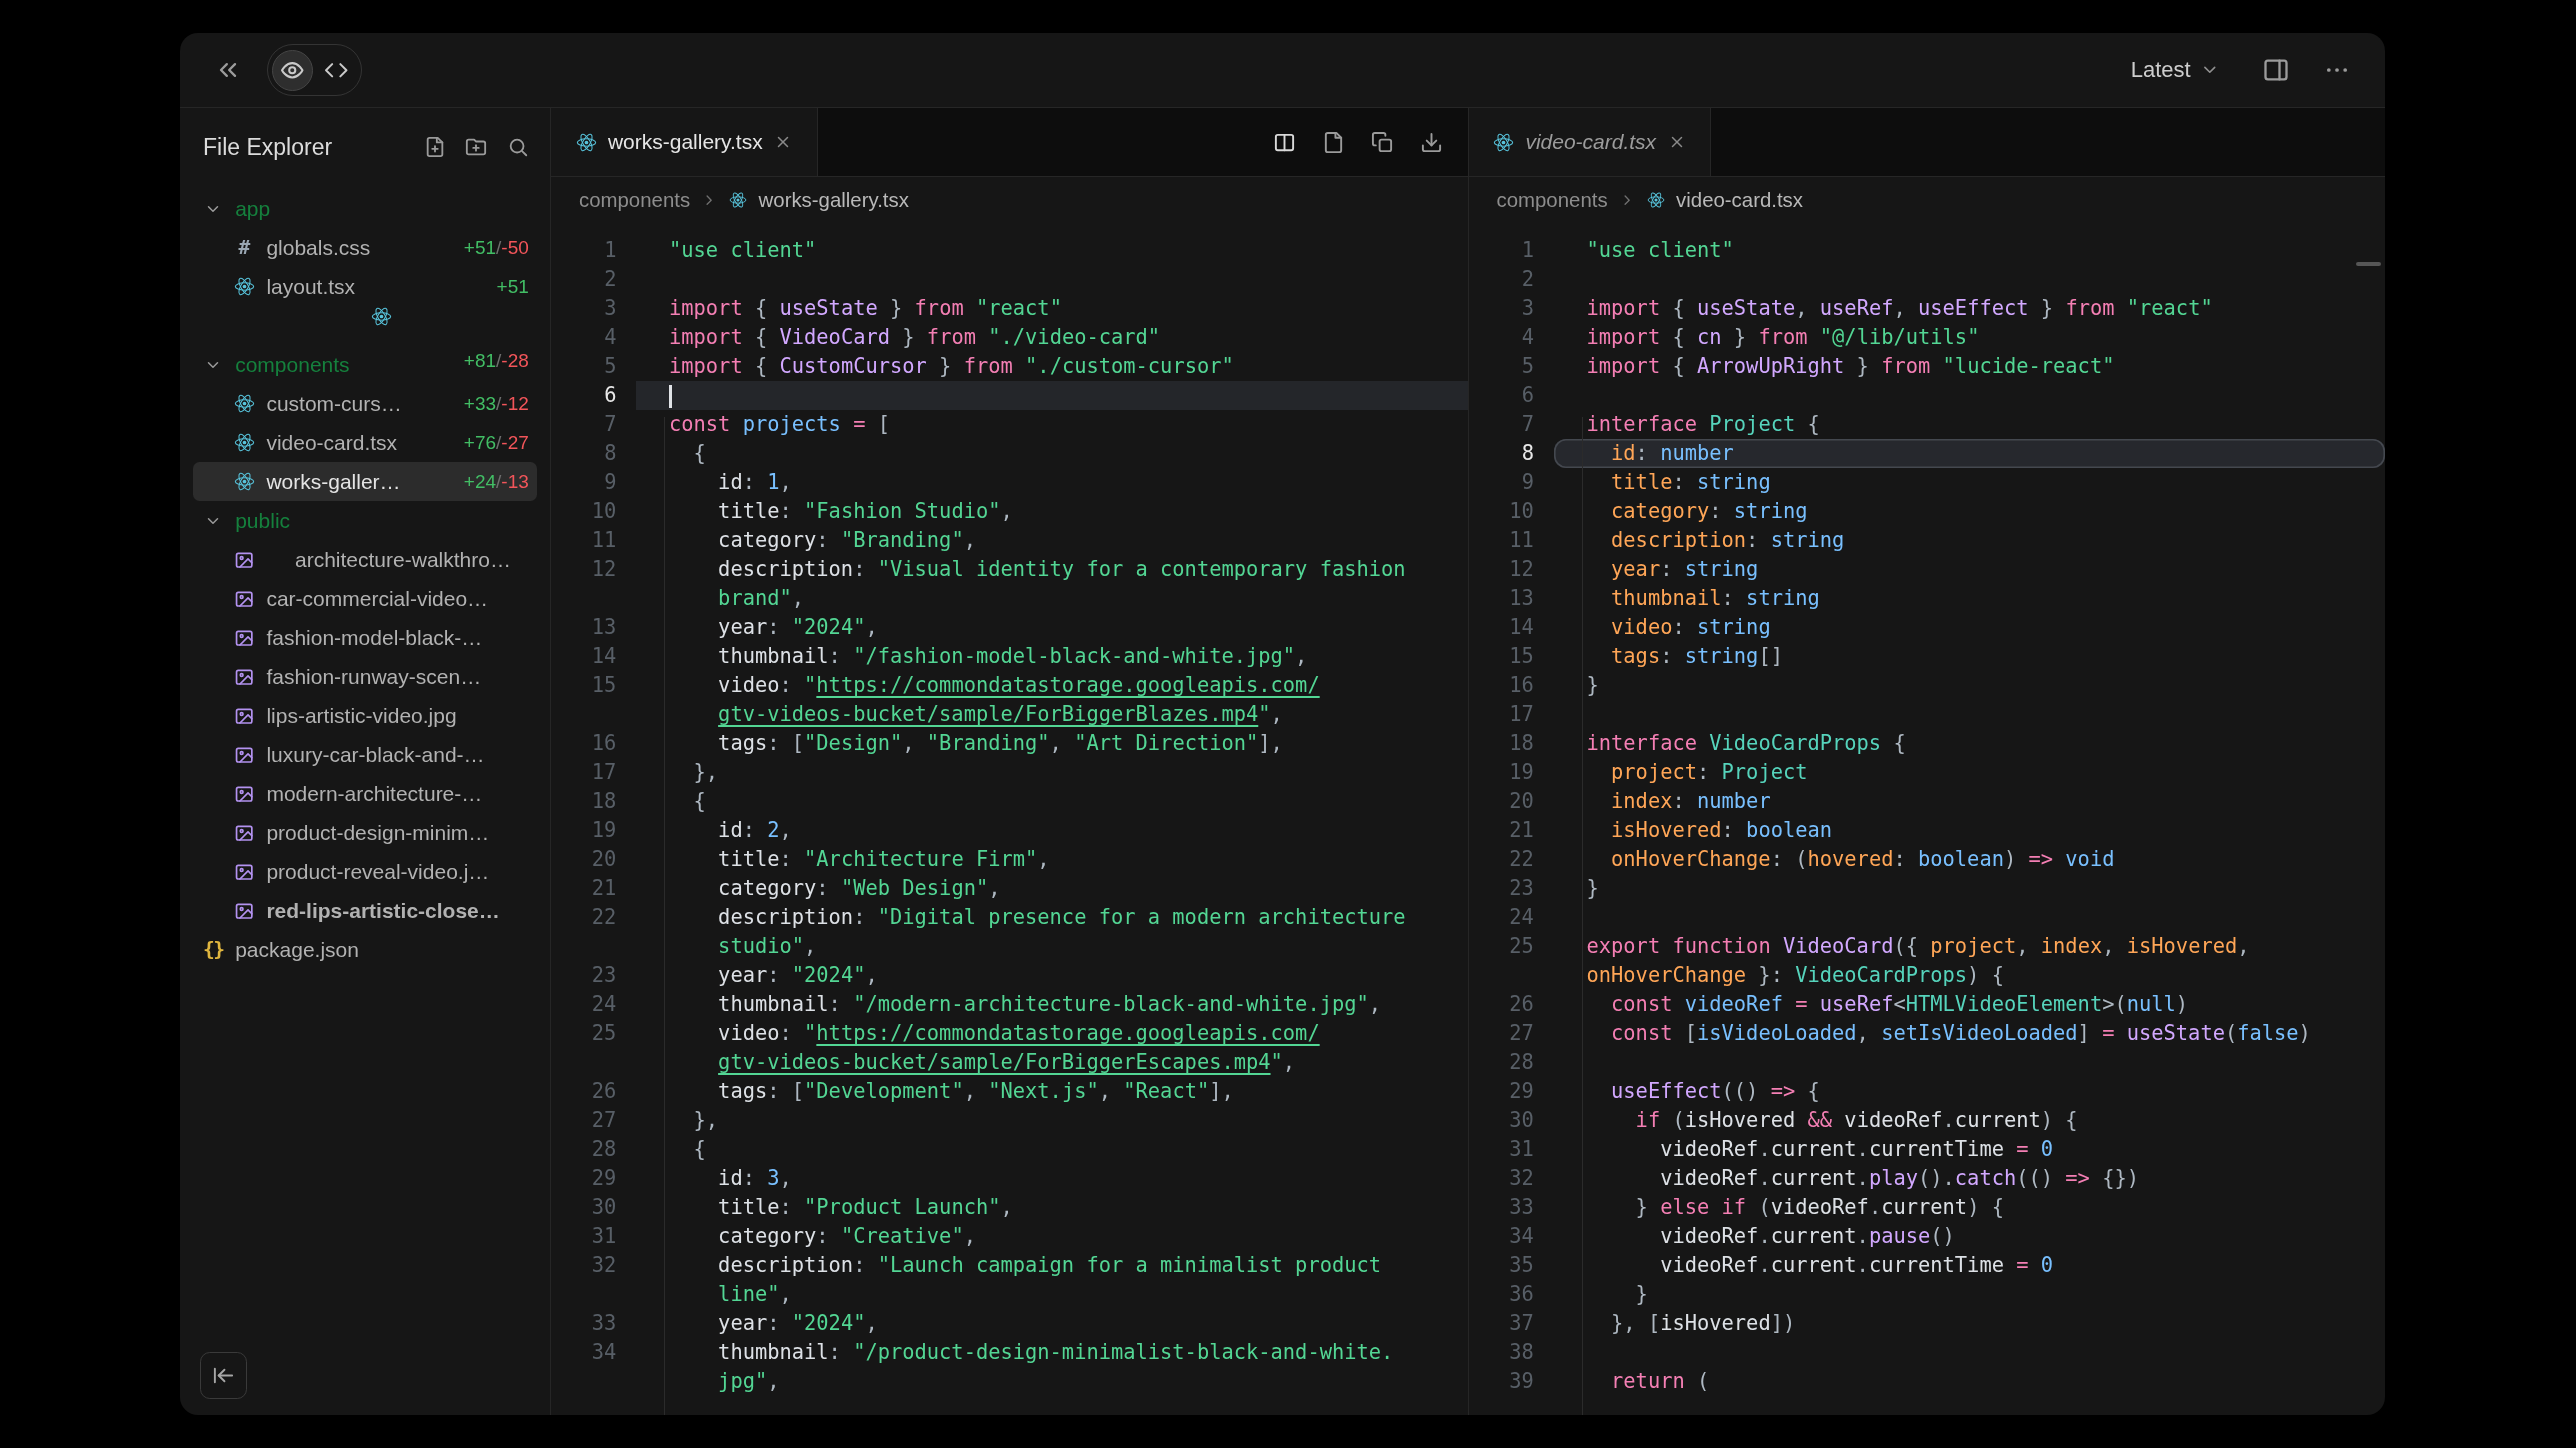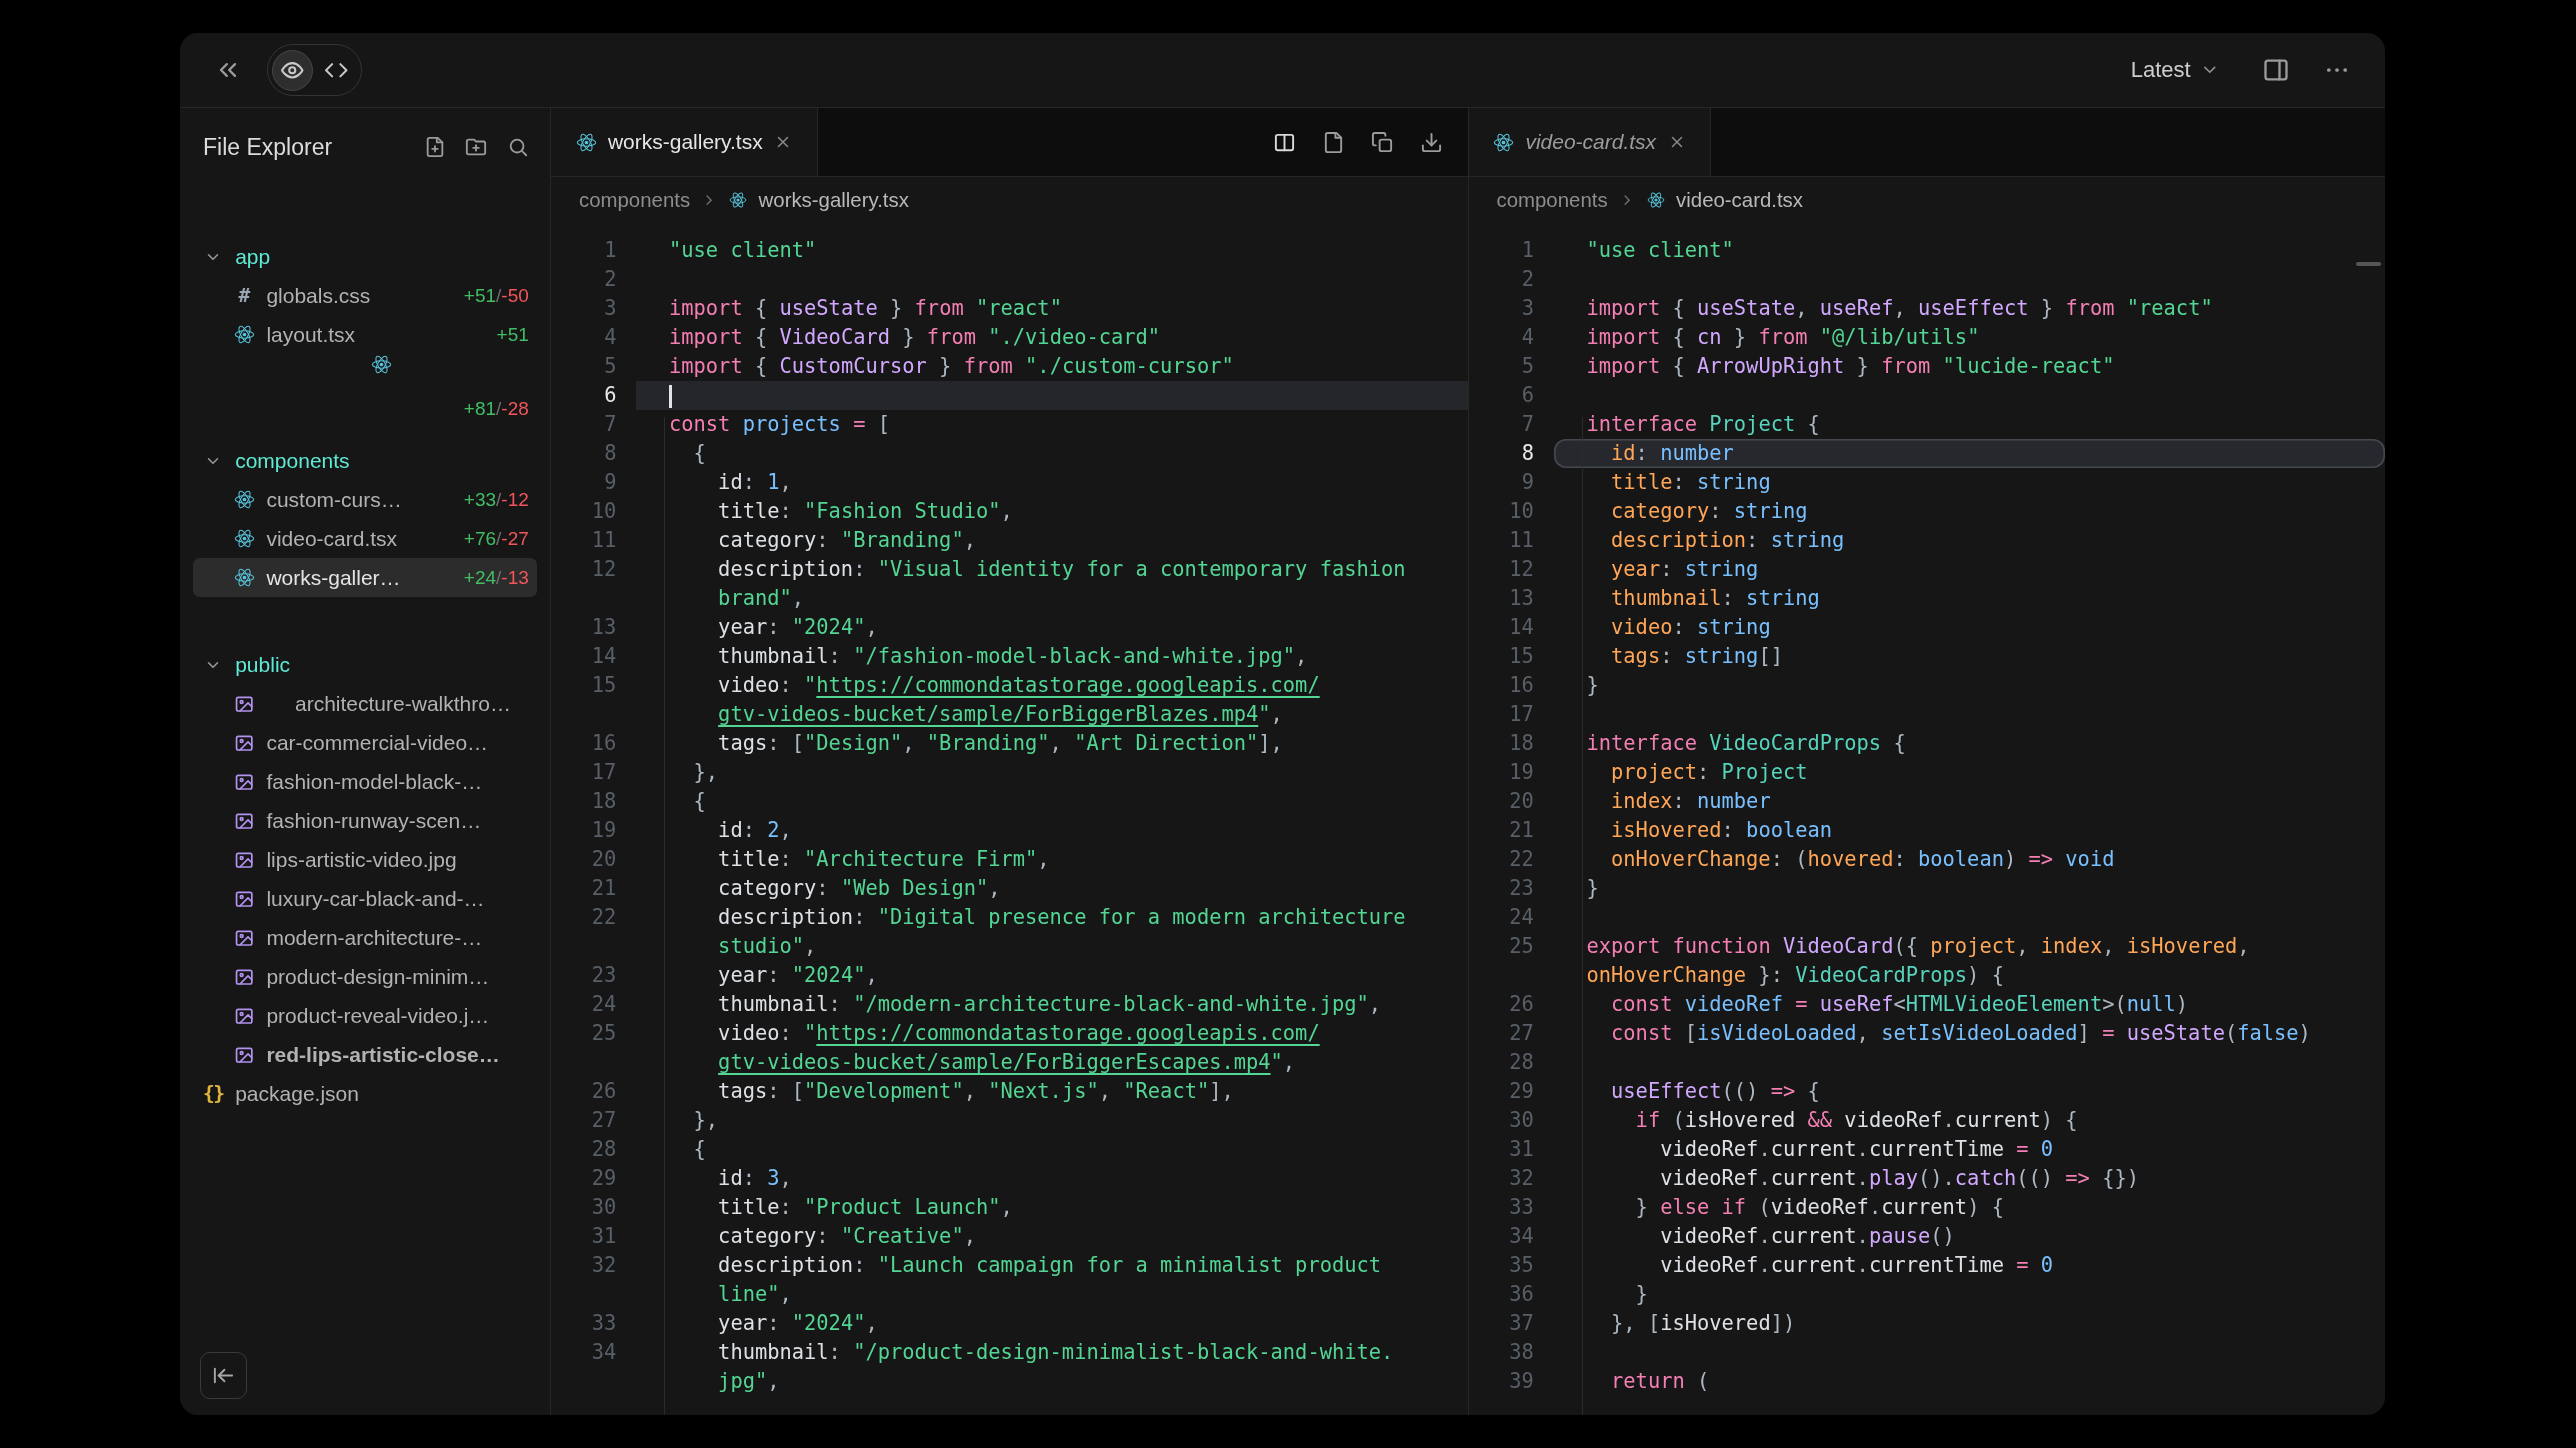--- a/index.html
+++ b/index.html
@@ -22,21 +22,21 @@
 
   
   .main{flex:1;display:flex;min-height:0;}
 
   
   .sidebar{width:371px;flex:none;border-right:0.8px solid #262626;display:flex;flex-direction:column;min-height:0;}
   .sb-header{height:78px;flex:none;display:flex;align-items:center;padding:0 21px 0 23px;color:#dcdcdc;font-size:23px;}
   .sb-actions{margin-left:auto;display:flex;align-items:center;gap:19.6px;color:#9a9a9a;}
   .tree{flex:1;padding:3.3px 13px 0 13px;overflow:hidden;font-size:21px;}
   .ti{height:39px;display:flex;align-items:center;gap:11.4px;border-radius:6.5px;padding-right:8.2px;color:#b2b2b2;cursor:pointer;}
-  .ti.folder{color:#5eead4;margin-top:48px;}
+  .ti.folder{color:#15803d;}
   .ti.sel{background:#2c2c2c;color:#e4e4e4;}
   .ti .ic{display:flex;align-items:center;justify-content:center;width:21px;flex:none;}
   .ti .lbl{white-space:nowrap;overflow:hidden;min-width:0;}
   .diff{margin-left:auto;font-size:19px;white-space:nowrap;flex:none;}
   .diff .add{color:var(--diff-add,#42be65);}
   .diff .slash{color:#6f6f6f;}
   .diff .del{color:var(--diff-del,#f2555a);}
   .glyph{font-size:19.6px;font-weight:bold;font-family:"DejaVu Sans Mono",monospace;}
   .css-glyph{color:var(--css-icon,#9aa7b3);}
   .json-glyph{color:var(--json-icon,#e0b63f);letter-spacing:-1.6px;}

